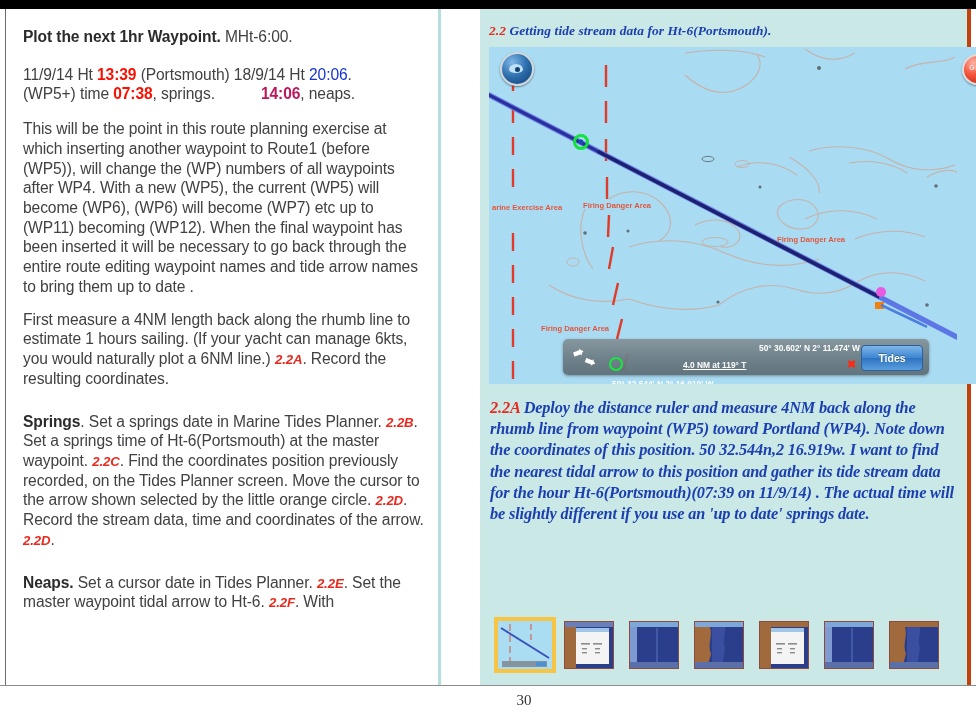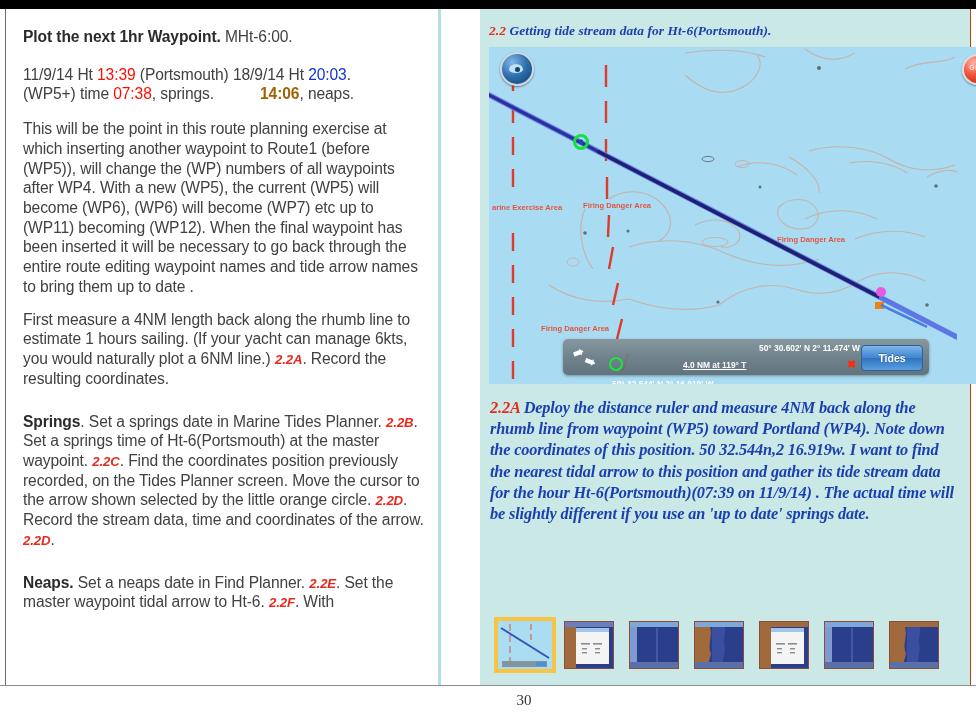--- a/index.html
+++ b/index.html
@@ -25,31 +25,31 @@
     box-sizing:border-box;
     border-left:1px solid #6b6b6b;
   }
   .leftinner{padding:18px 14px 0 17px;}
   .ltxt{
     color:#414141;font-size:15.6px;line-height:1.265;
     margin:0 0 13px 0;letter-spacing:-0.1px;
   }
   .ltxt.tight{margin-bottom:0;}
   .ltxt b{color:#2b2b2b;font-weight:bold;}
-  .redb{color:#fb1000;font-weight:normal;text-align:right;}
+  .redb{color:#fb1000;font-weight:bold;text-align:right;}
   .blue{color:#1433d6;}
-  .blueb{color:#a16207;font-weight:bold;}
+  .blueb{color:#be185d;font-weight:bold;}
   .ref{color:#e8291d;font-style:italic;font-weight:bold;font-size:13.2px;}
   .gap-sm{height:10px;}
 
   
   .rightcol{
     position:absolute;left:480px;top:0;width:491px;height:676px;
     background:#c9e8e6;box-sizing:border-box;
-    border-right:1px solid #c2410c;
+    border-right:4px solid #c2410c;
   }
   .rhead{
     position:absolute;left:9px;top:14px;width:475px;
     font-size:13.4px;font-style:italic;font-weight:bold;
     font-family:"Liberation Serif",serif;
     color:#1b3fb0;letter-spacing:0.1px;
   }
   .rhead .num{color:#e8291d;}
 
   
@@ -145,40 +145,40 @@
   <div class="sheet">
 
     <div class="leftcol">
       <div class="leftinner">
 
         <p class="ltxt" style="margin-bottom:18px;">
           <b>Plot the next 1hr Waypoint.</b><span> MHt-6:00.</span>
         </p>
 
         <p class="ltxt" style="margin-bottom:15px;">
-          <span>11/9/14 Ht </span><span class="redb">13:39</span><span> (Portsmouth) 18/9/14  Ht </span><span class="blue">20:03</span><span>.</span><br>
+          <span>11/9/14 Ht </span><span class="redb">13:39</span><span> (Portsmouth) 18/9/14  Ht </span><span class="blue">20:06</span><span>.</span><br>
           <span>(WP5+) time </span><span class="redb">07:38</span><span>, springs.</span><span style="display:inline-block;width:46px"></span><span class="blueb">14:06</span><span>, neaps.</span>
         </p>
 
         <p class="ltxt">This will be the point in this route planning exercise at which inserting another waypoint to Route1 (before (WP5)), will change the (WP) numbers of all waypoints after WP4. With a new (WP5), the current (WP5) will become (WP6), (WP6) will become (WP7) etc up to (WP11) becoming (WP12). When the final waypoint has been inserted it will be necessary to go back through the entire route editing waypoint names and tide arrow names to bring them up to date .</p>
 
         <p class="ltxt">
           <span>First measure a 4NM length back along the rhumb line to estimate 1 hours sailing. (If your yacht can manage 6kts, you would naturally plot a 6NM line.) </span><span class="ref">2.2A</span><span>. Record the resulting coordinates.</span>
         </p>
 
         <div class="gap-sm"></div>
 
         <p class="ltxt">
           <b>Springs</b><span>. Set a springs date in Marine Tides Planner. </span><span class="ref">2.2B</span><span>. Set a springs time of Ht-6(Portsmouth) at the master waypoint. </span><span class="ref">2.2C</span><span>. Find the coordinates position previously recorded, on the Tides Planner screen. Move the cursor to the arrow shown selected by the little orange circle. </span><span class="ref">2.2D</span><span>. Record the stream data, time and coordinates of the arrow. </span><span class="ref">2.2D</span><span>.</span>
         </p>
 
         <div class="gap-sm"></div>
 
         <p class="ltxt tight">
-          <b>Neaps.</b><span> Set a neaps date in Find Planner. </span><span class="ref">2.2E</span><span>. Set the master waypoint tidal arrow to Ht-6. </span><span class="ref">2.2F</span><span>. With</span>
+          <b>Neaps.</b><span> Set a cursor date in Tides Planner. </span><span class="ref">2.2E</span><span>. Set the master waypoint tidal arrow to Ht-6. </span><span class="ref">2.2F</span><span>. With</span>
         </p>
 
       </div>
     </div>
 
     <div class="rightcol">
 
       <div class="rhead">
         <span class="num">2.2</span><span> Getting tide stream data for Ht-6(Portsmouth).</span>
       </div>

